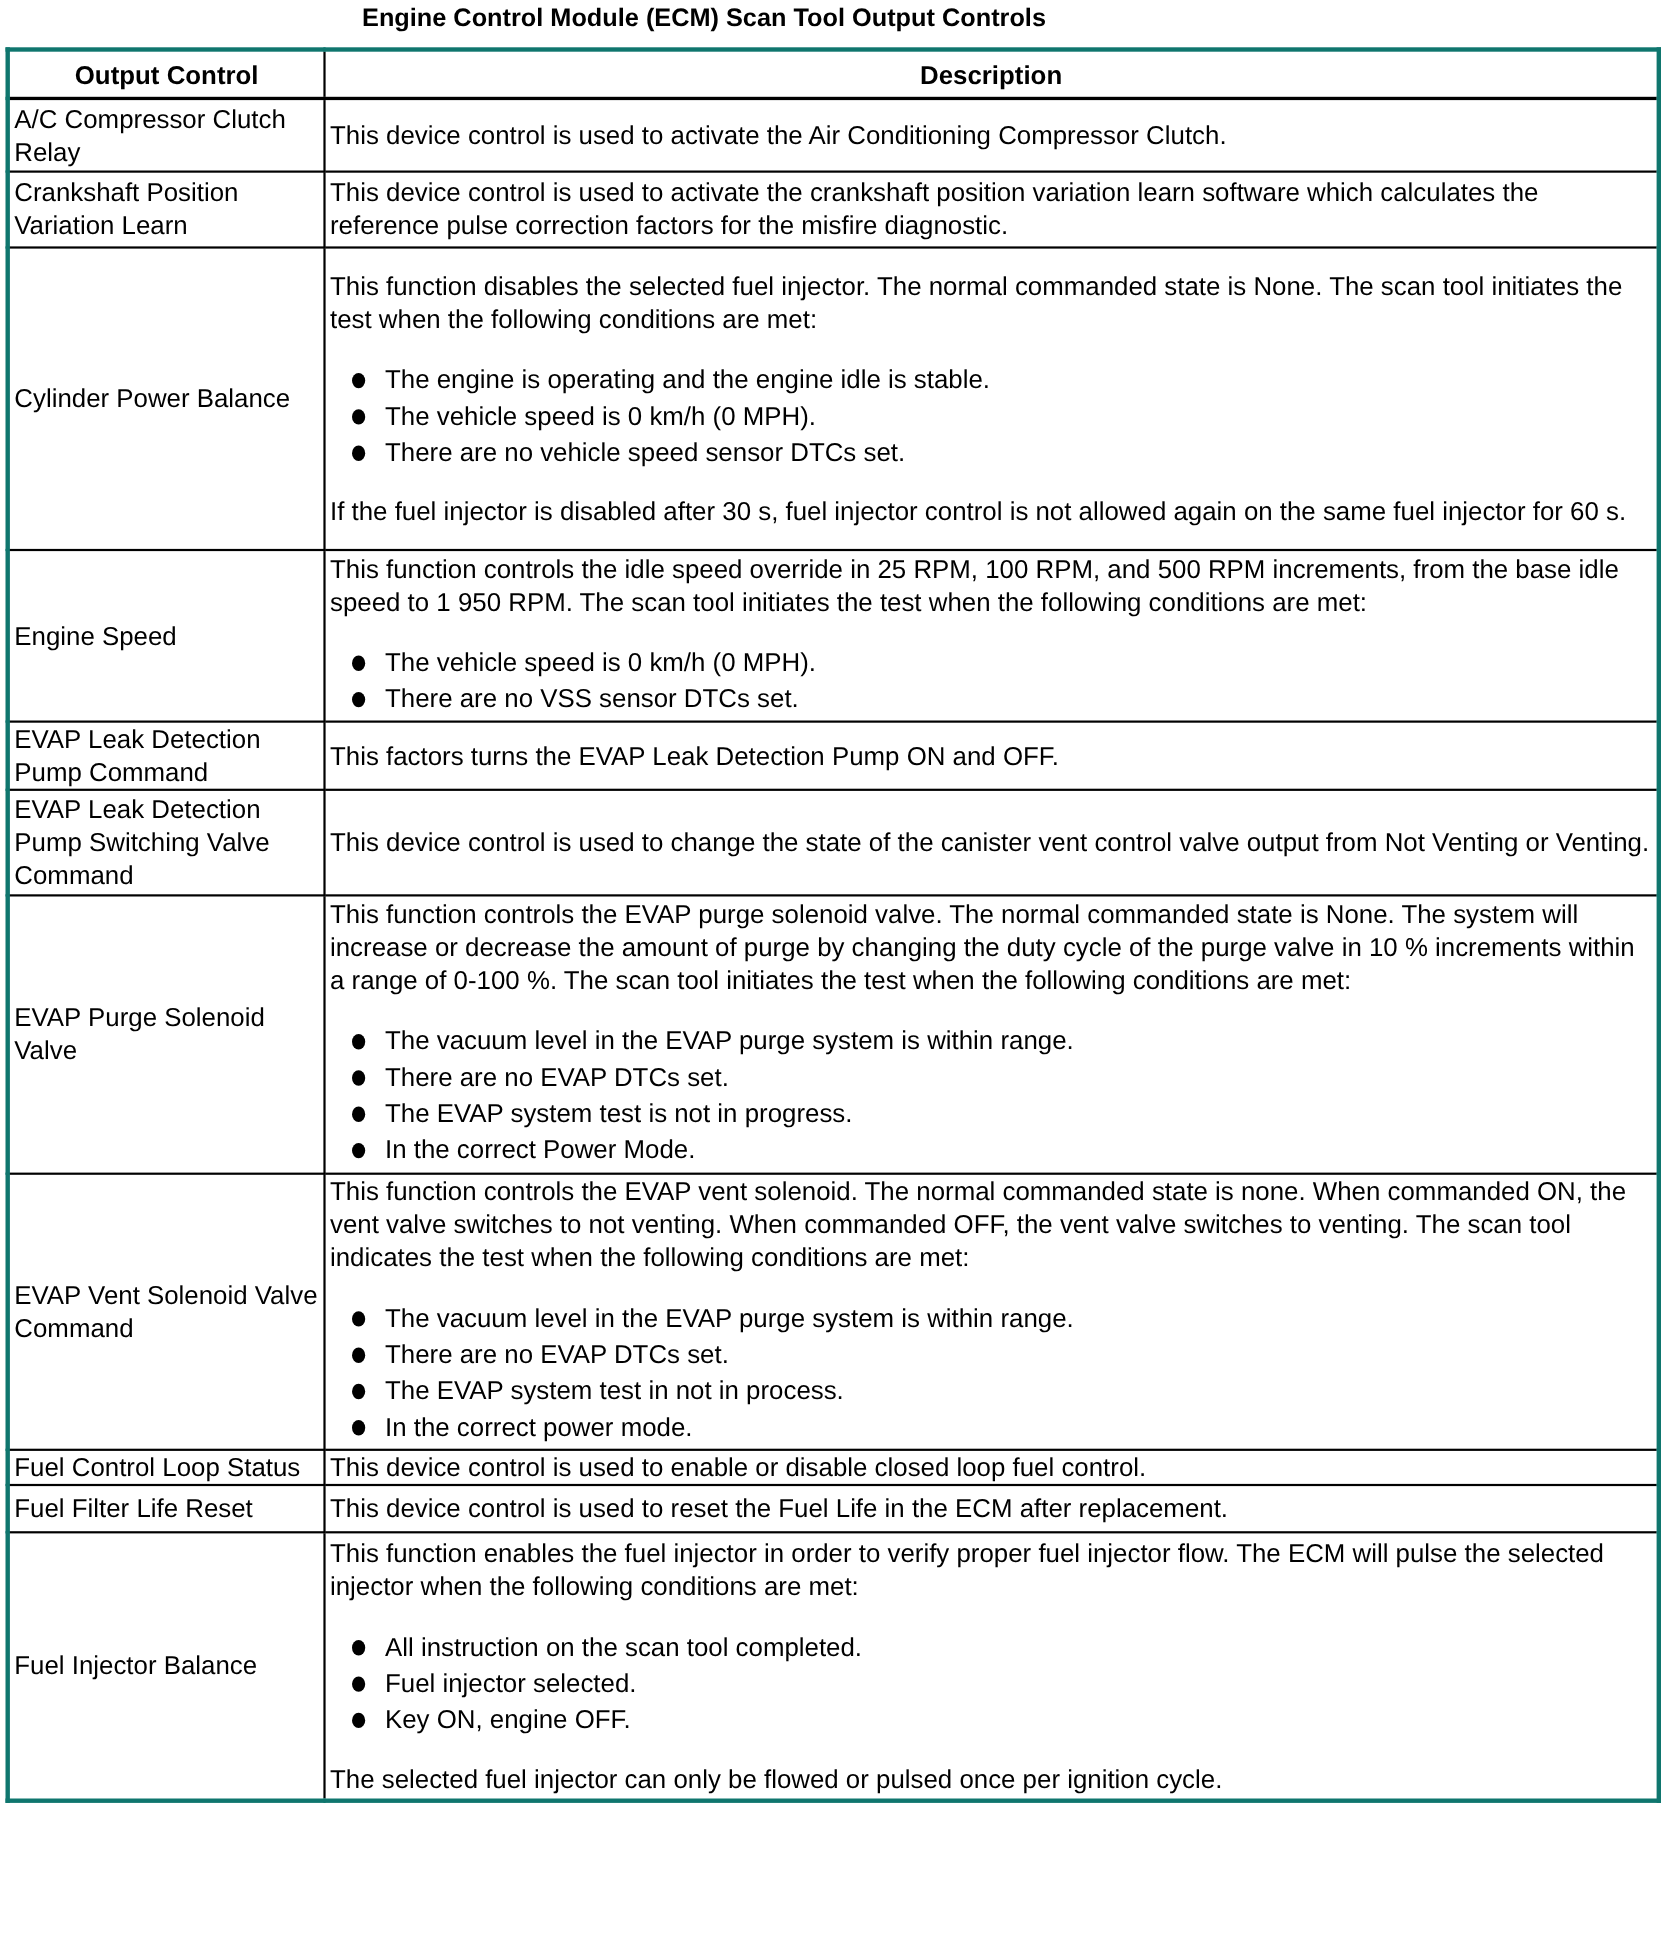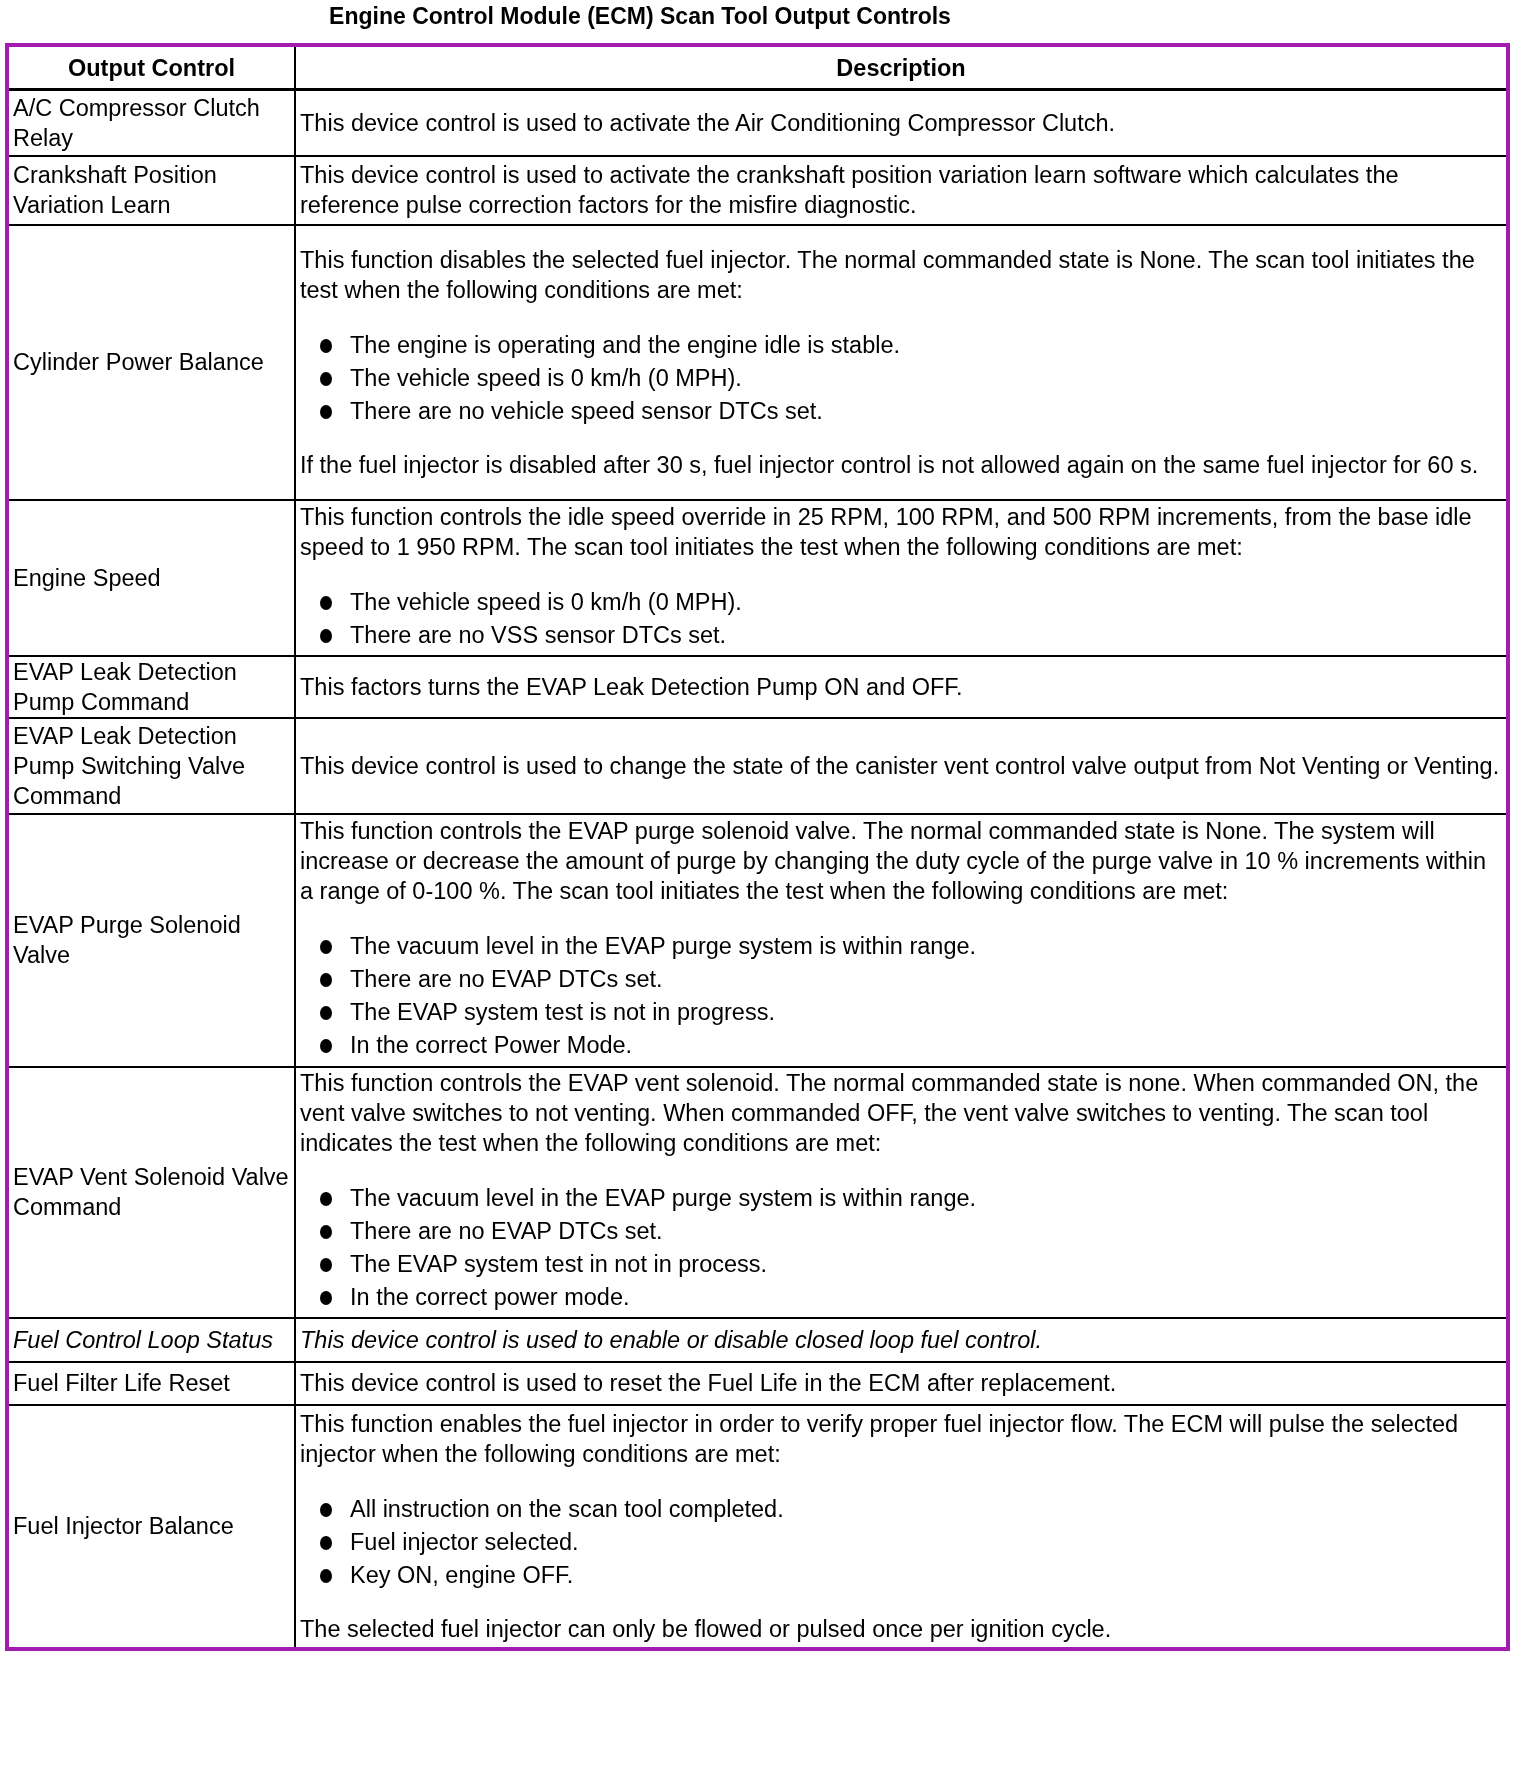--- a/index.html
+++ b/index.html
@@ -1,31 +1,31 @@
 <!DOCTYPE html>
 <html><head>
 <meta charset="utf-8">
 <style>
   html, body { margin: 0; padding: 0; background: #ffffff; }
   body { width: 1520px; height: 1768px; position: relative; font-family: "Liberation Sans", sans-serif; color: #000; }
   .title { position: absolute; top: 2px; left: 0; width: 1280px; text-align: center; font-weight: bold; font-size: 23px; line-height: 28px; }
-  table { position: absolute; top: 43px; left: 5px; width: 1505px; border-collapse: collapse; border: 4px solid #a21caf; table-layout: fixed; }
+  table { position: absolute; top: 43px; left: 5px; width: 1505px; border-collapse: collapse; border: 4px solid #0f766e; table-layout: fixed; }
   col.c1 { width: 288px; }
   td, th { border: 2px solid #000; padding: 0 4px; font-size: 23.5px; line-height: 30px; vertical-align: middle; text-align: left; font-weight: normal; }
   th { font-weight: bold; text-align: center; height: 41px; }
   thead tr { border-bottom: 3px solid #000; }
   p.para { margin: 0; }
   ul.conds { list-style: none; margin: 24px 0 22px 0; padding: 0 0 0 20px; }
   ul.conds li { position: relative; padding-left: 30px; line-height: 33px; }
   ul.conds li::before { content: ""; position: absolute; left: 0; top: 10px; width: 12px; height: 14px; border-radius: 50%; background: #000; }
   ul.conds.last { margin-bottom: 2px; }
   .r1 { height: 66px; } .r2 { height: 68px; } .r3 { height: 69px; }
   .r4 { height: 275px; } .r5 { height: 156px; } .r6 { height: 56px; }
   .r7 { height: 96px; } .r8 { height: 253px; } .r9 { height: 251px; }
-  .r10 { height: 44px; font-style: italic; } .r11 { height: 43px; } .r12 { height: 244px; }
+  .r10 { height: 32px; } .r11 { height: 43px; } .r12 { height: 244px; }
 </style>
 </head>
 <body>
 
 <div class="title">Engine Control Module (ECM) Scan Tool Output Controls</div>
 
 <table>
   <colgroup>
       <col class="c1">
       <col>

